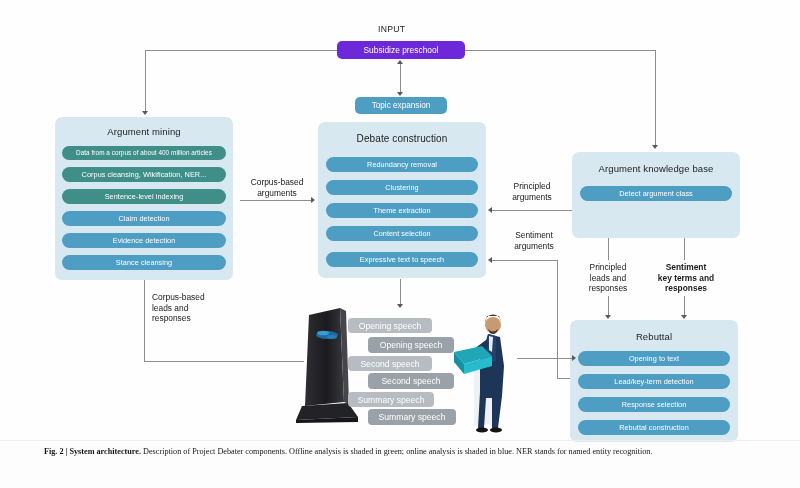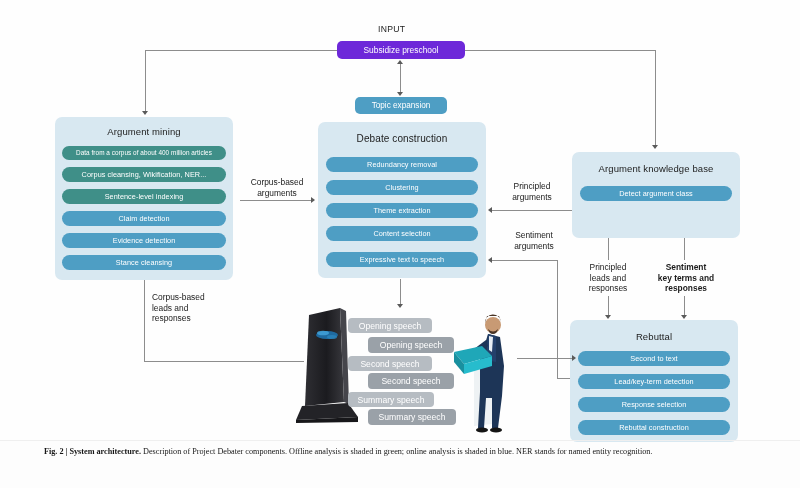--- a/index.html
+++ b/index.html
@@ -139,21 +139,21 @@
     <div class="ln lnv" style="left:684px;top:238px;height:22px;"></div>
     <div class="caplabel" style="left:644px;top:262px;width:84px;white-space:pre;font-weight:bold;">Sentiment
 key terms and
 responses</div>
     <div class="ln lnv" style="left:684px;top:296px;height:20px;"></div>
     <div class="arrowhead ah-down" style="left:681px;top:315px;"></div>
 
     <div class="panel" style="left:570px;top:320px;width:168px;height:122px;">
       <div class="panel-title" style="top:11px;">Rebuttal</div>
     </div>
-    <div class="row blue" style="left:578px;top:351px;width:152px;height:15px;">Second to text</div>
+    <div class="row blue" style="left:578px;top:351px;width:152px;height:15px;">Opening to text</div>
     <div class="row blue" style="left:578px;top:374px;width:152px;height:15px;">Lead/key-term detection</div>
     <div class="row blue" style="left:578px;top:397px;width:152px;height:15px;">Response selection</div>
     <div class="row blue" style="left:578px;top:420px;width:152px;height:15px;">Rebuttal construction</div>
 
     <div class="ln lnh" style="left:517px;top:358px;width:57px;"></div>
     <div class="arrowhead ah-right" style="left:572px;top:355px;"></div>
 
     <svg class="machine" style="left:296px;top:305px;" width="64" height="118" viewBox="0 0 64 118">
       <defs>
         <linearGradient id="mg" x1="0" y1="0" x2="1" y2="0">

